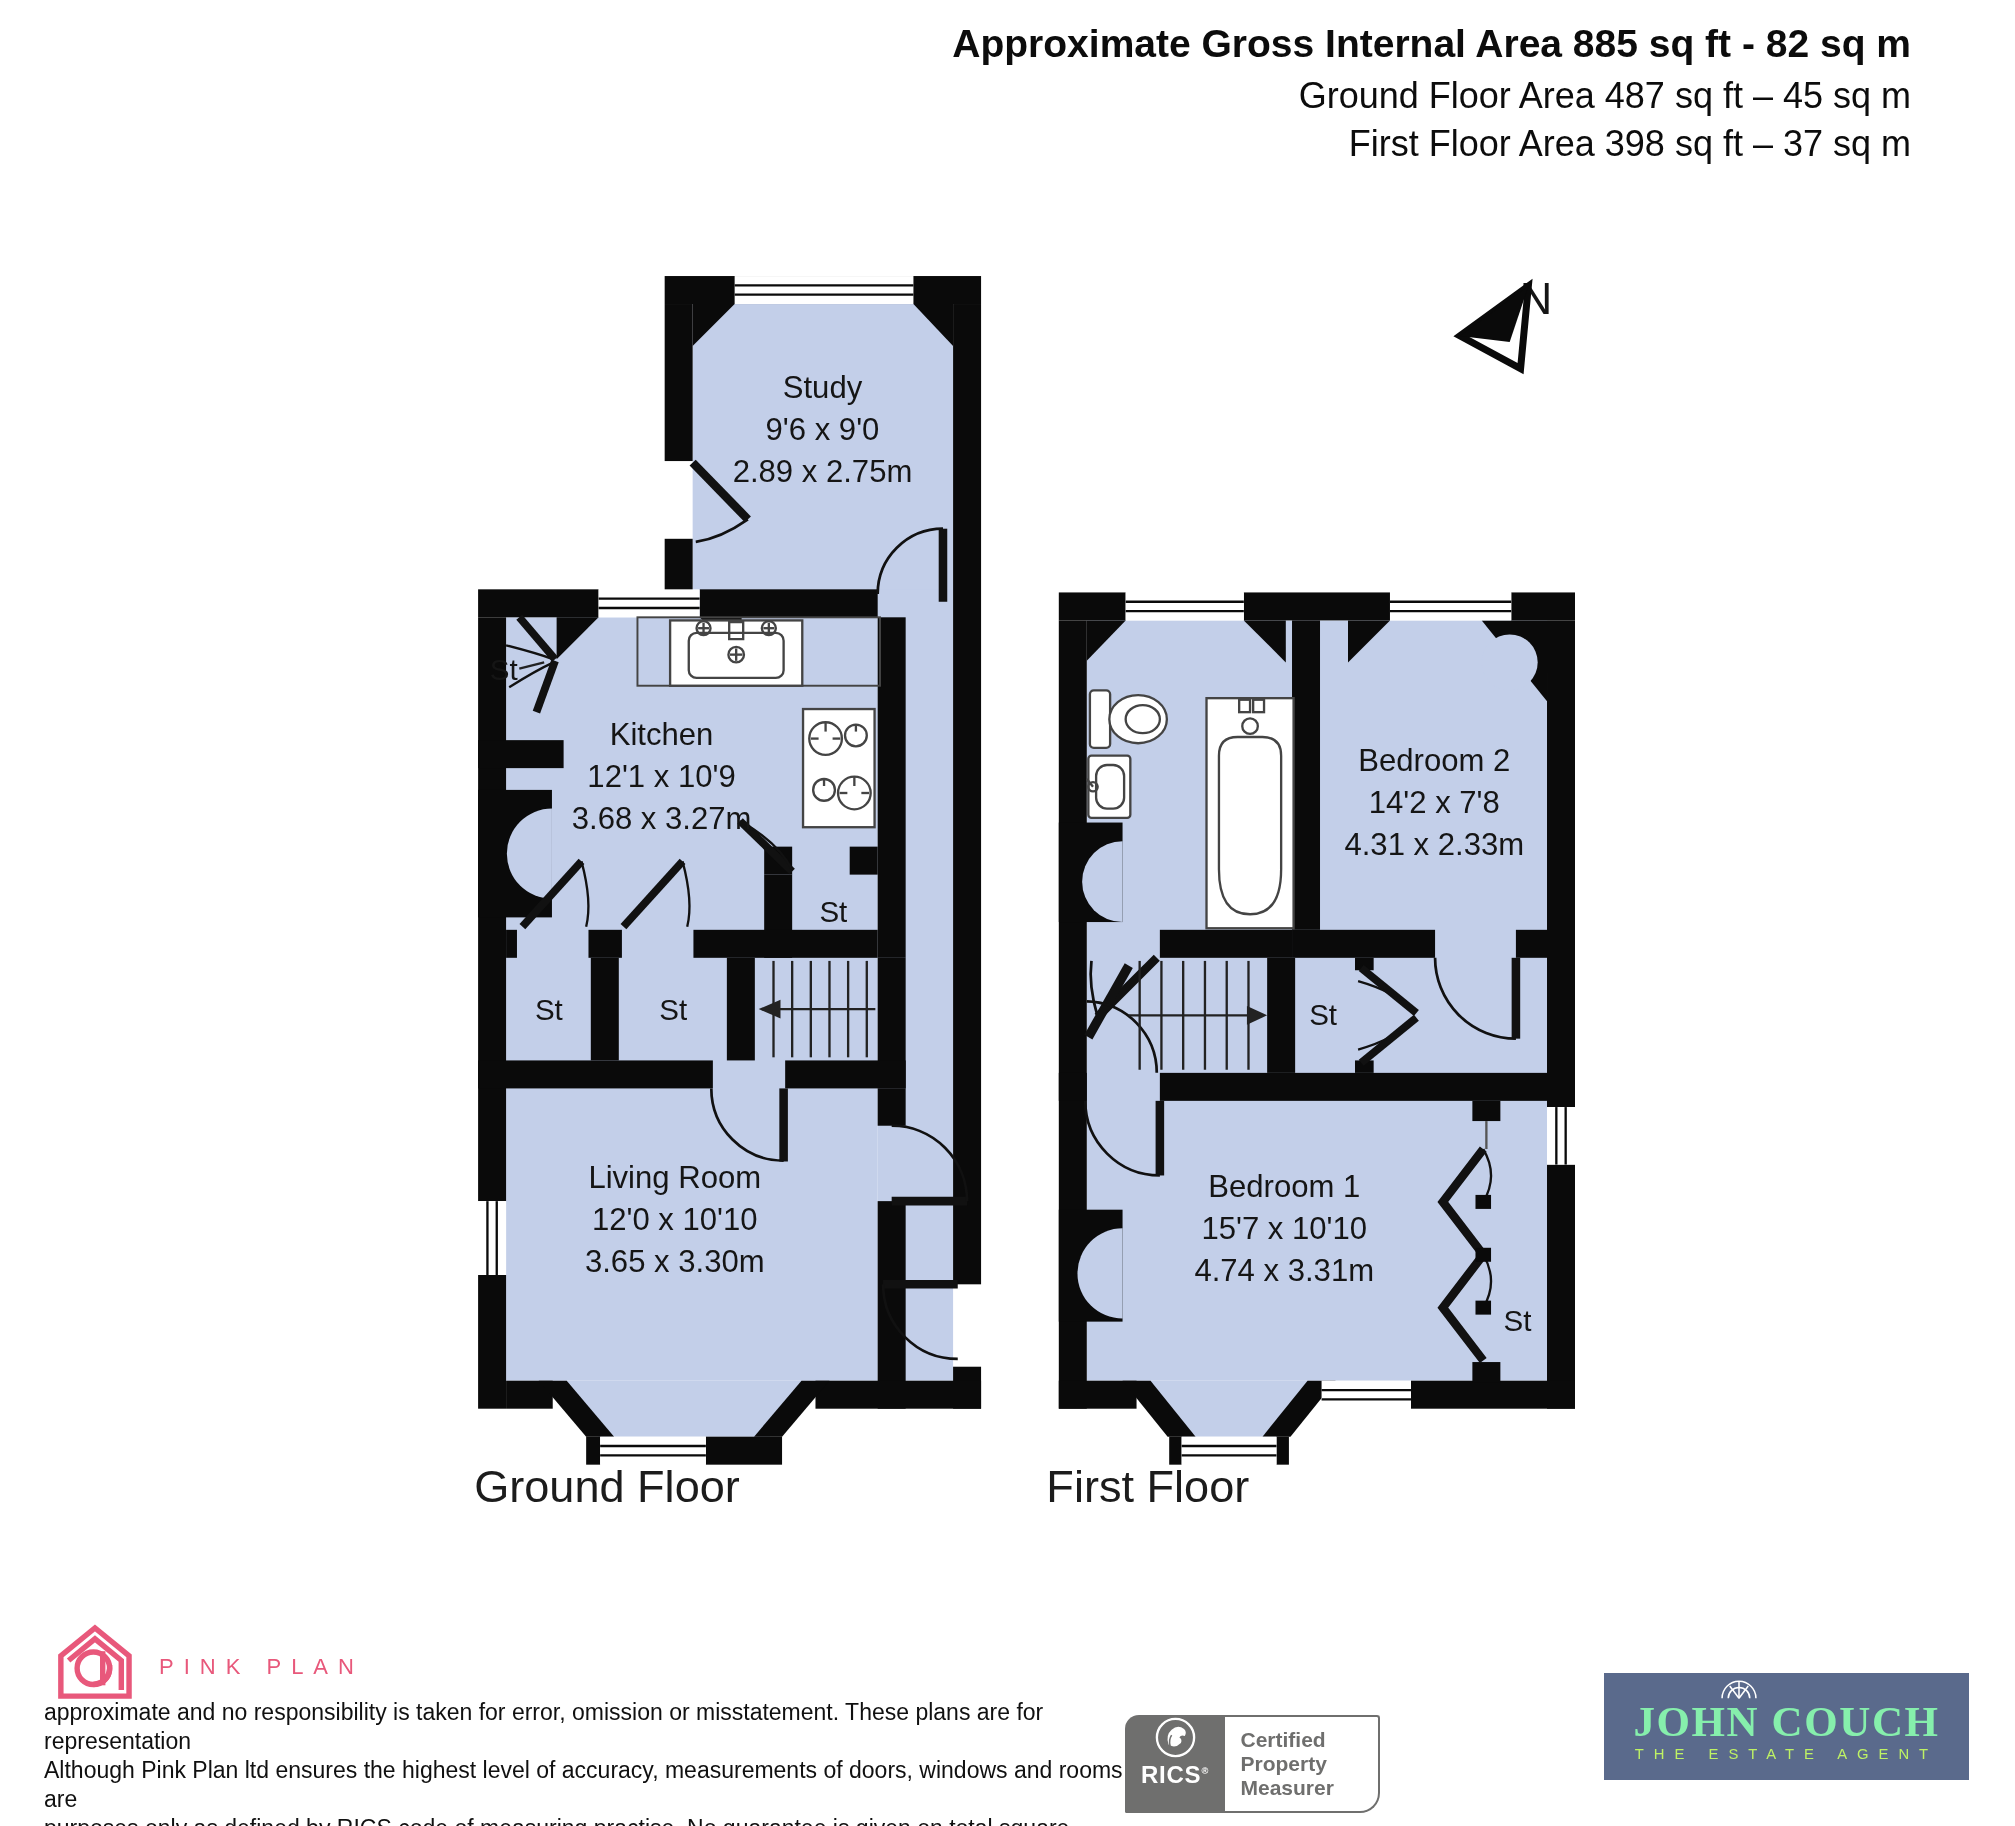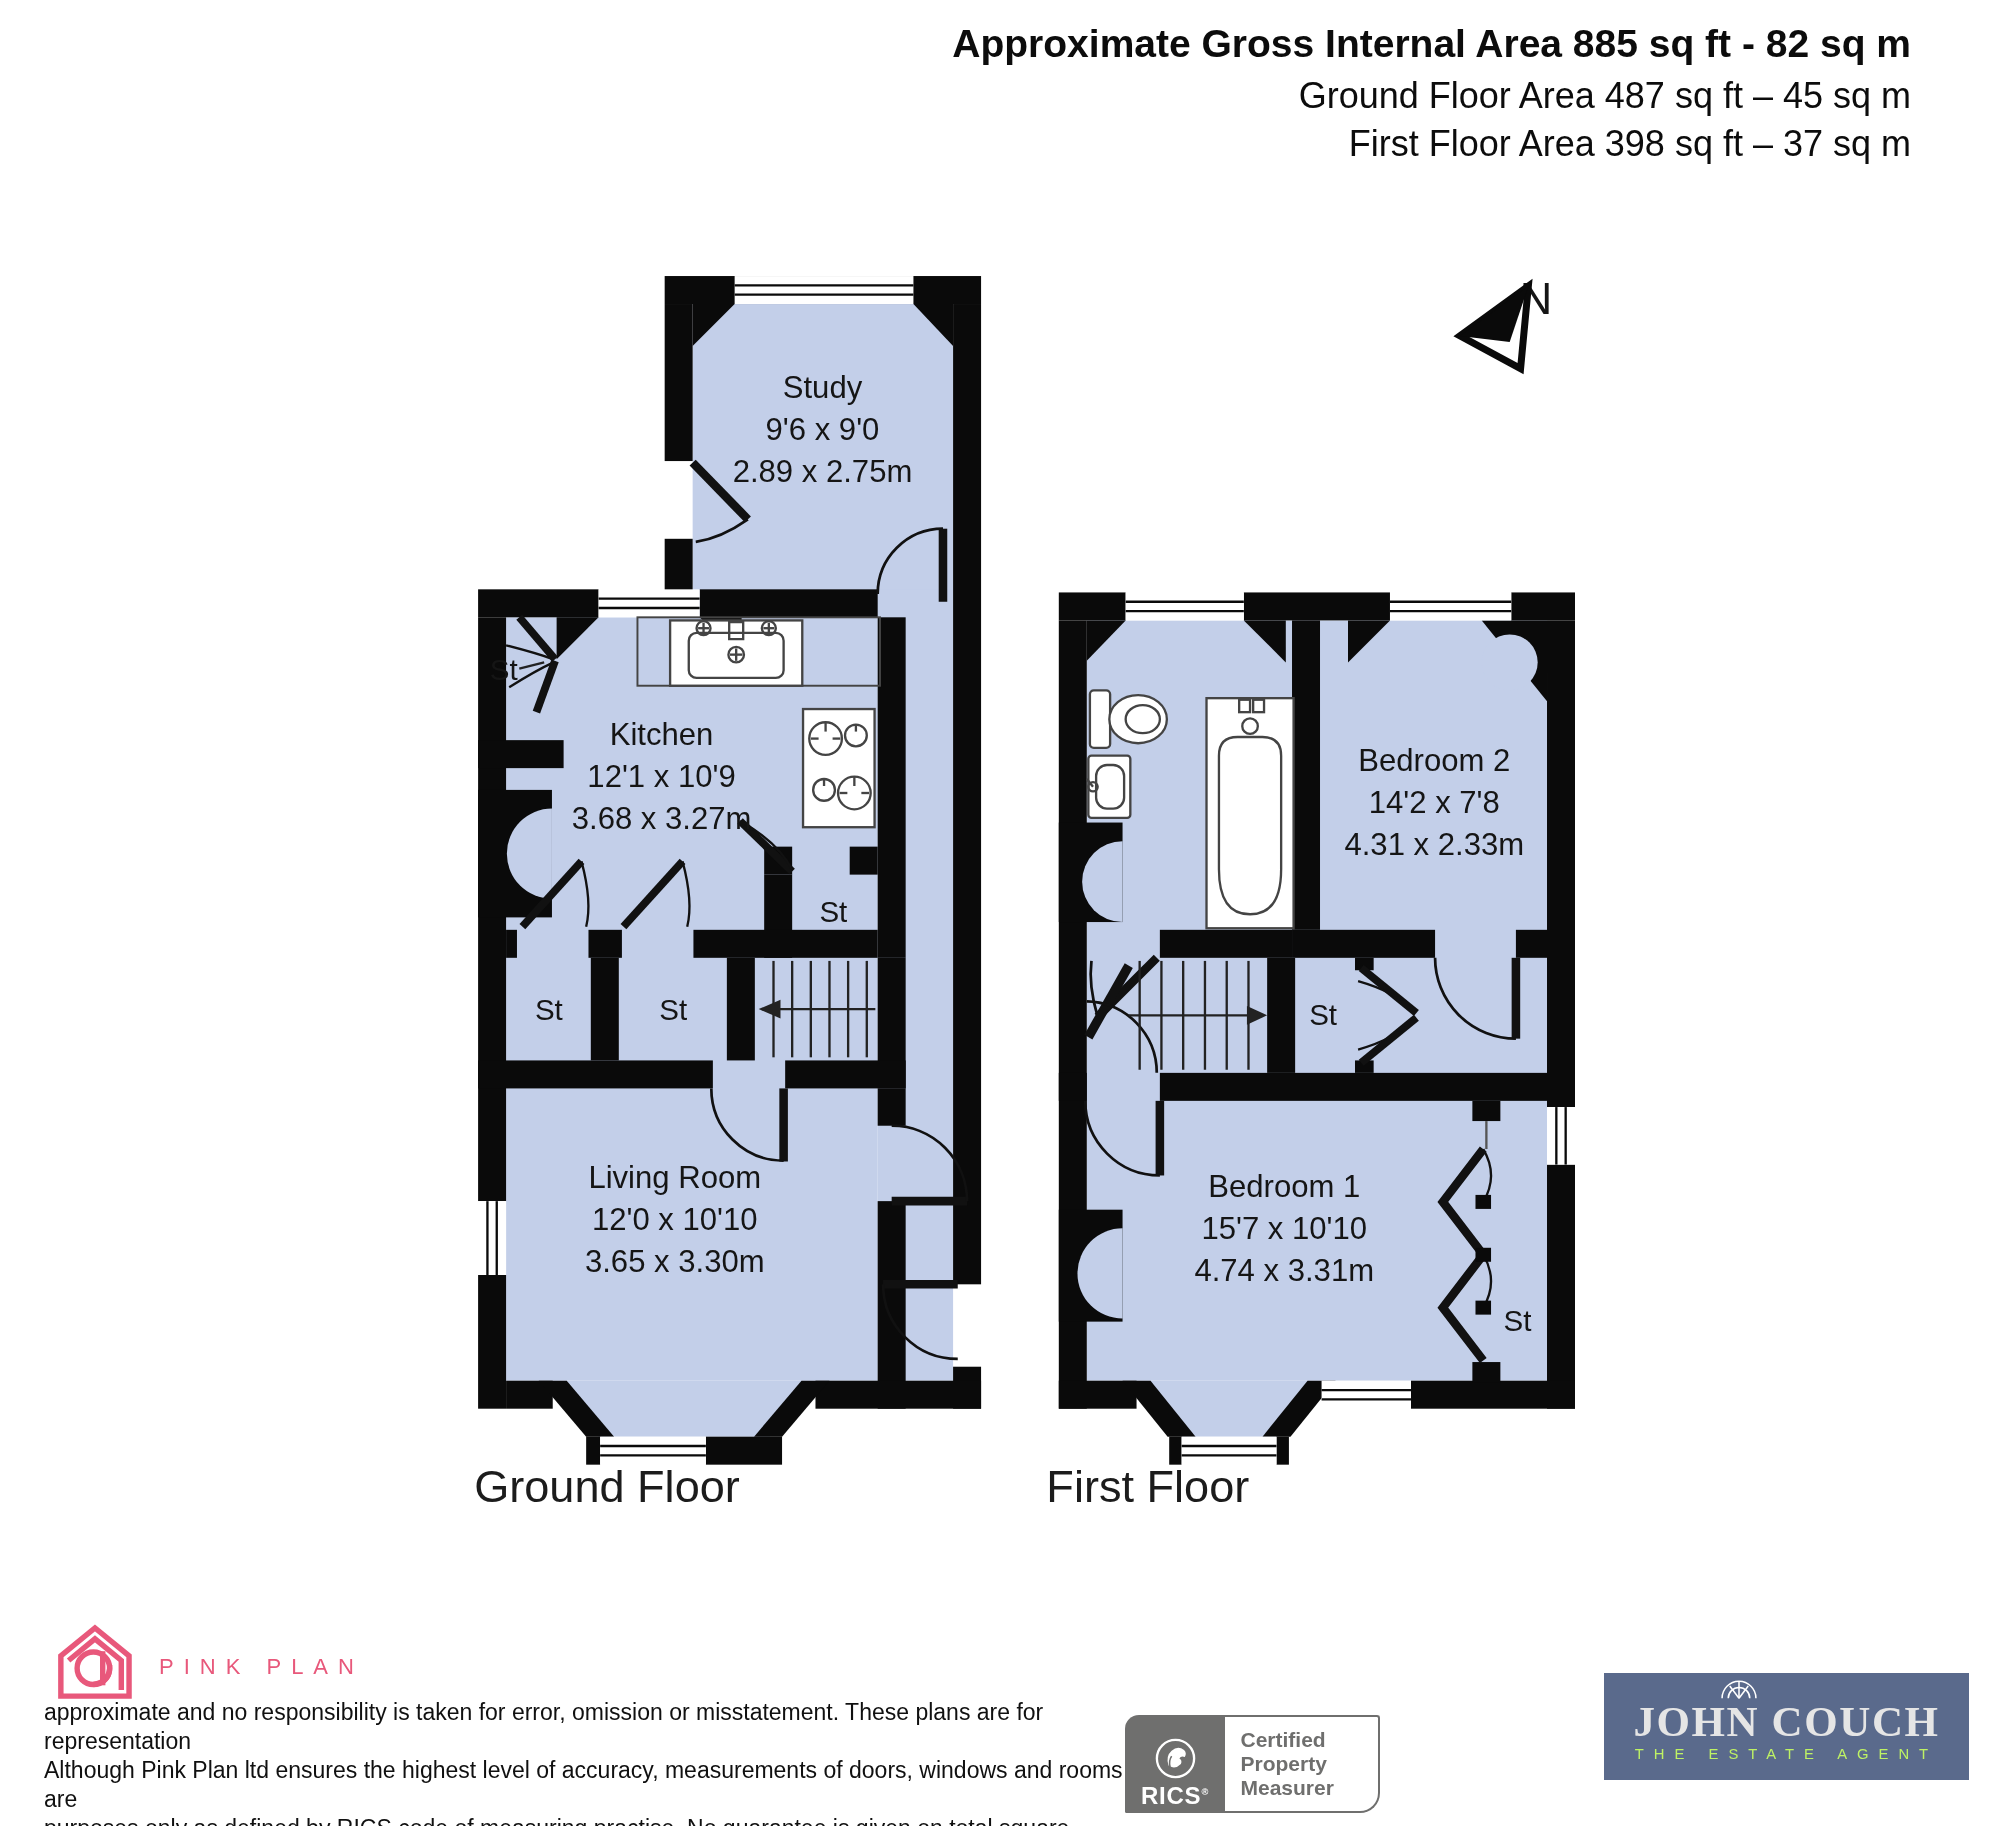--- a/index.html
+++ b/index.html
@@ -16,31 +16,31 @@
   .st-label{font-size:38px}
   .floor-label{font-size:58px;fill:#1c1c1c}
   .north-n{font-size:58px;font-weight:400}
   
   .brand-text{position:absolute;left:159px;top:1654px;font-size:22px;letter-spacing:10px;
     color:#e8587b;font-weight:500}
   .disclaimer{position:absolute;left:44px;top:1698px;width:1104px;font-size:23px;
     line-height:29px;color:#101010}
   .rics{position:absolute;left:1125px;top:1715px;display:flex;align-items:stretch}
   .rics-tile{width:100px;height:98px;background:#6f6f6e;border-radius:14px 0 0 1.6px;
-    display:flex;flex-direction:column;align-items:center;justify-content:flex-end;
+    display:flex;flex-direction:column;align-items:center;
     padding-bottom:6.2px;box-sizing:border-box}
   .rics-word{color:#fff;font-weight:bold;font-size:24px;letter-spacing:0.8px;line-height:23px}
   .rics-reg{font-size:9.3px;vertical-align:super}
   .rics-box{width:155px;height:98px;background:#fff;border:2.3px solid #6f6f6e;border-left:none;
     border-radius:0 3.1px 20px 0;box-sizing:border-box;display:flex;flex-direction:column;
     justify-content:center;padding-left:15.5px}
   .rics-box div{color:#6f6f6e;font-weight:bold;font-size:21px;line-height:24px}
   .jc{position:absolute;left:1604px;top:1673px;width:365px;height:107px;background:#5a6a8c;
     display:flex;flex-direction:column;align-items:center;justify-content:center}
-  .jc-name{color:#e5e5e5;font-family:"Liberation Serif",serif;font-weight:600;
+  .jc-name{color:#86efac;font-family:"Liberation Serif",serif;font-weight:600;
     font-size:43px;letter-spacing:1.6px;line-height:40px;margin-top:11px}
   .jc-tag{color:#bef264;font-size:14.8px;letter-spacing:10px;margin-top:3.1px;font-weight:400}
   .jc-fan{position:absolute;left:115px;top:4.7px}
 </style>
 </head>
 <body>
 
 <div class="hdr hdr1">Approximate Gross Internal Area 885 sq ft - 82 sq m</div>
 <div class="hdr hdr2">Ground Floor Area 487 sq ft – 45 sq m</div>
 <div class="hdr hdr3">First Floor Area 398 sq ft – 37 sq m</div>

